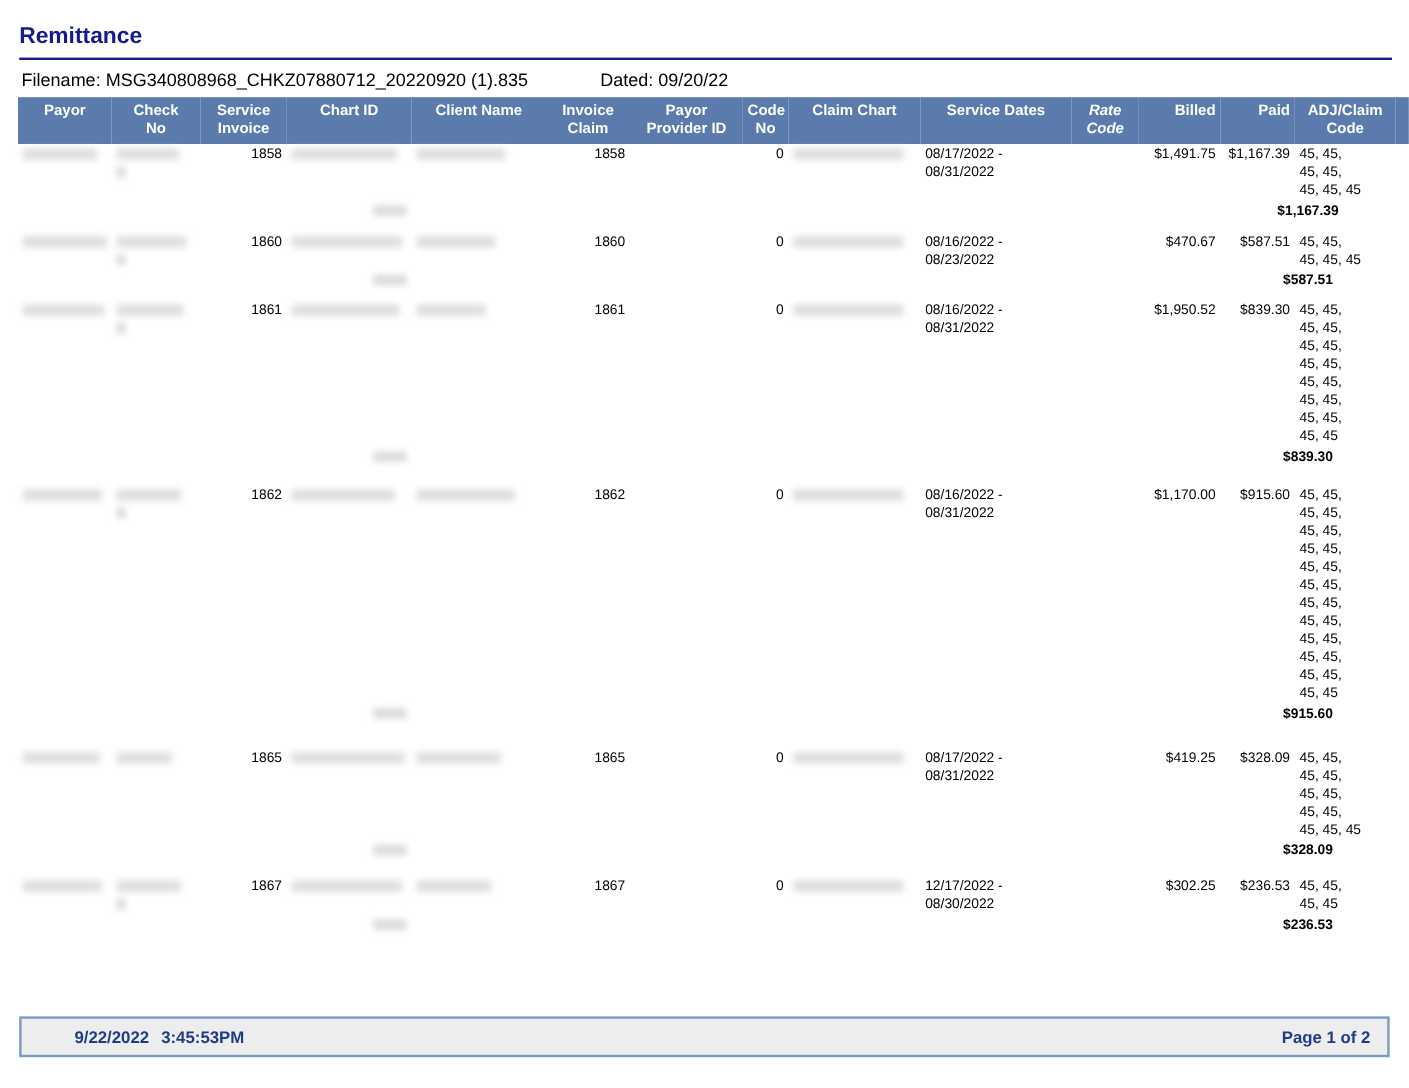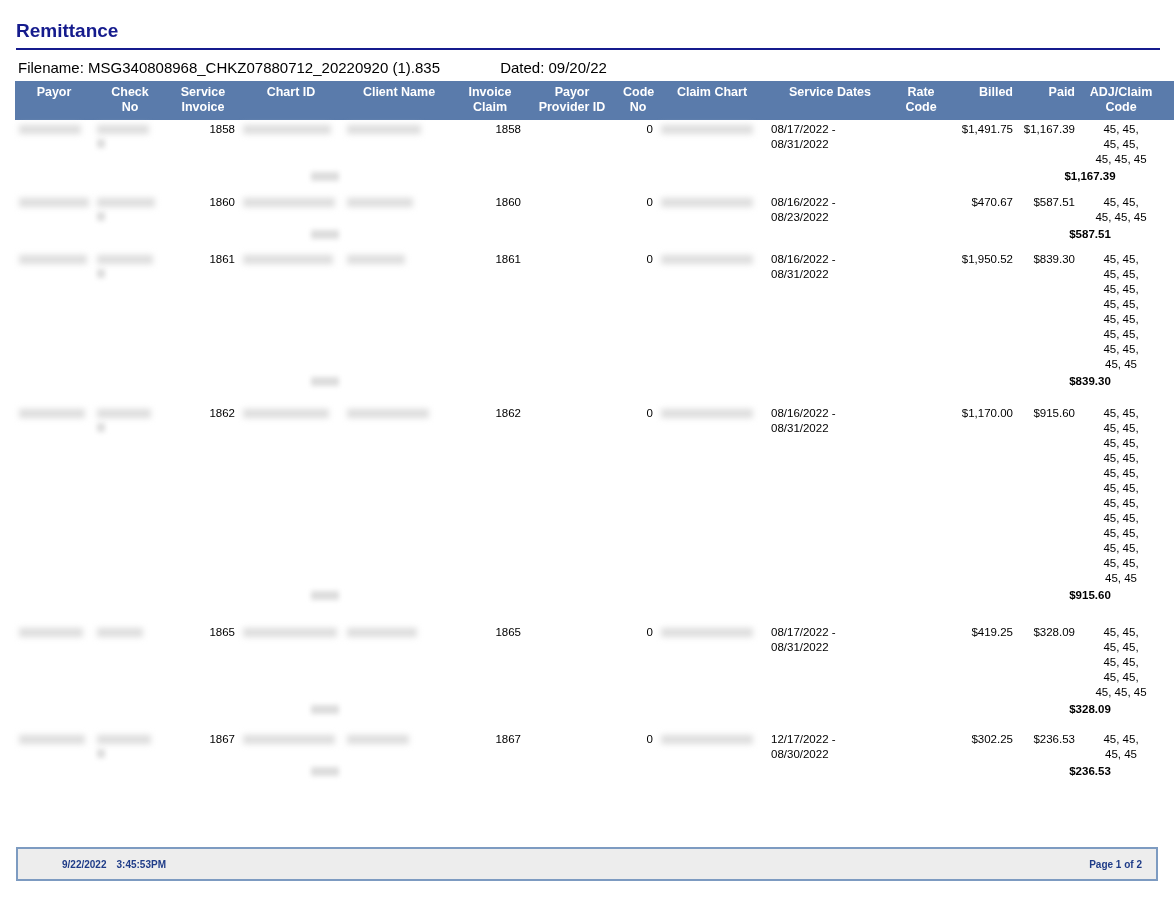--- a/index.html
+++ b/index.html
@@ -90,21 +90,21 @@
   .c-payor      { width: 78px;  text-align: left; }
   .c-checkno    { width: 74px;  text-align: left; }
   .c-provinv    { width: 72px;  text-align: right; }
   .c-chartid    { width: 104px; text-align: left; }
   .c-client     { width: 112px; text-align: left; }
   .c-invnum     { width: 70px;  text-align: right; }
   .c-payorcust  { width: 94px;  text-align: left; }
   .c-lineno     { width: 38px;  text-align: right; }
   .c-claimnum   { width: 110px; text-align: left; }
   .c-servdates  { width: 126px; text-align: left; }
-  .c-ratecode   { width: 56px;  text-align: right; }
+  .c-ratecode   { width: 56px;  text-align: right; font-style: italic; }
   .c-billed     { width: 68px;  text-align: right; }
   .c-paid       { width: 62px;  text-align: right; }
   .c-adj        { width: 84px;  text-align: right; }
   .c-status     { width: 62px;  text-align: center; }
 
   thead .c-provinv, thead .c-invnum, thead .c-lineno,
   thead .c-ratecode, thead .c-adj { text-align: center; }
   thead .c-payor, thead .c-checkno, thead .c-chartid,
   thead .c-client, thead .c-payorcust, thead .c-claimnum,
   thead .c-servdates, thead .c-status { text-align: center; }
@@ -119,21 +119,21 @@
     filter: blur(3.1px);
     -webkit-filter: blur(3.1px);
     height: 9px;
     vertical-align: middle;
     user-select: none;
   }
   .redact.r2 { filter: blur(2.6px); -webkit-filter: blur(2.6px); }
   .redact-block { line-height: 14px; }
   .redact-sub { margin-top: 3px; }
 
-  .adj-codes { text-align: center; white-space: pre-line; }
+  .adj-codes { text-align: left; white-space: pre-line; }
   .total-amount {
     font-weight: bold;
     font-size: 12.5px;
     text-align: right;
     padding-top: 3px;
   }
   .total-label-cell { text-align: right; }
   .status-cell { font-size: 11.5px; line-height: 15px; }
 
   
@@ -145,21 +145,21 @@
     height: 34px;
     background: #EDEDED;
     border: 2px solid #7D9BC1;
     box-sizing: border-box;
     display: flex;
     align-items: center;
     justify-content: space-between;
     padding: 0 14px 0 44px;
   }
   .footer-left, .footer-right {
-    font-size: 10px;
+    font-size: 14px;
     font-weight: bold;
     color: #1F3C88;
     white-space: nowrap;
   }
   .footer-left .foot-time { margin-left: 10px; }
 </style>
 </head>
 <body>
 
 <div id="page">

